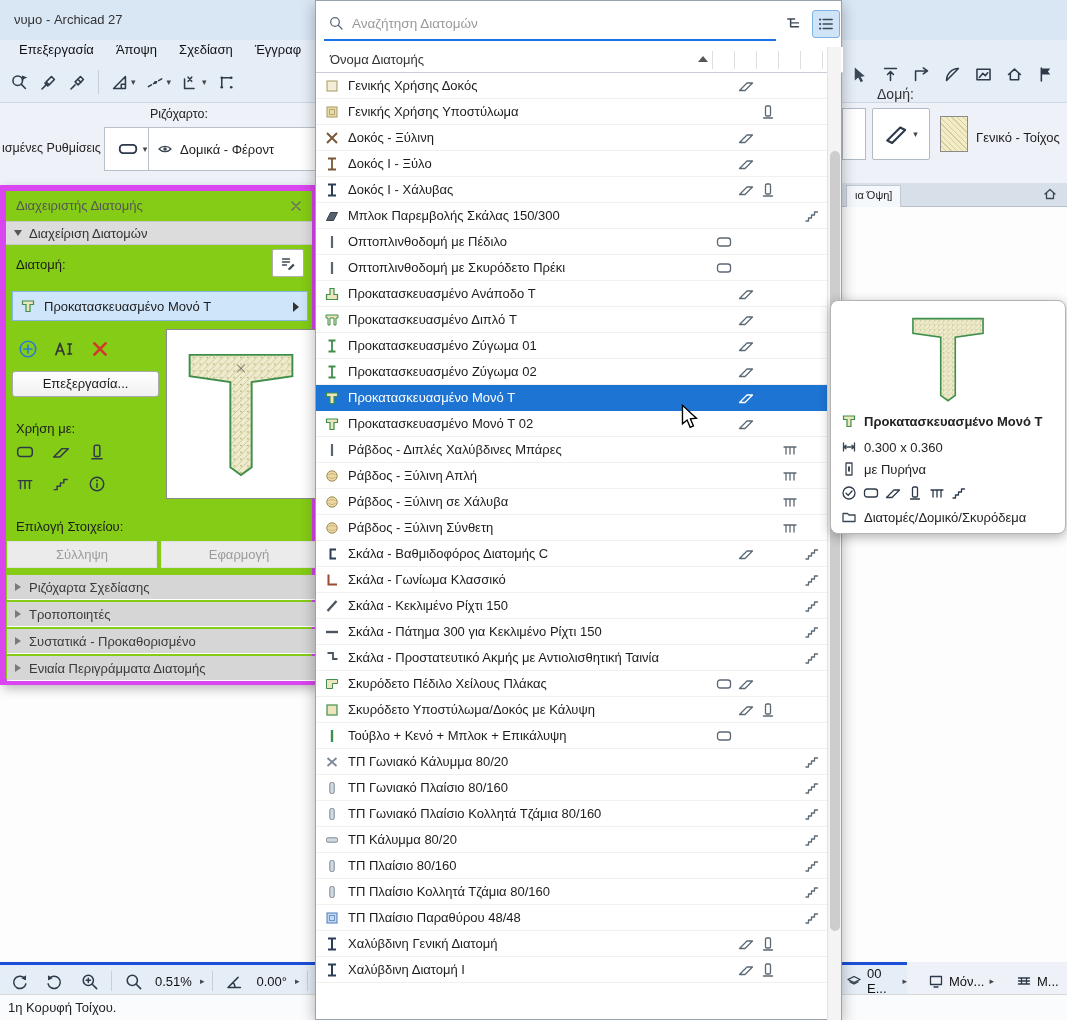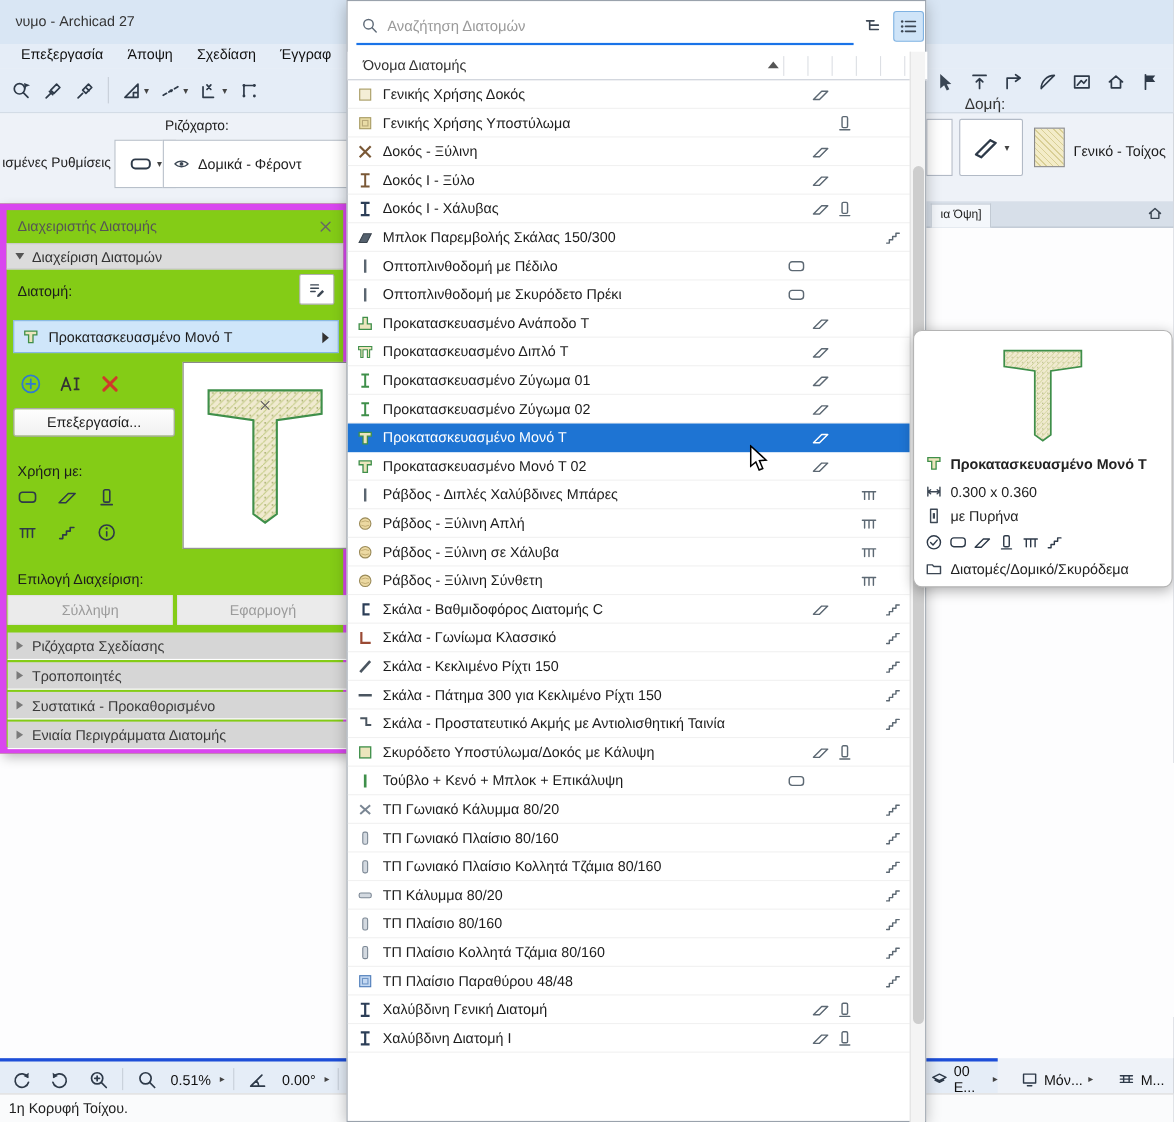--- a/index.html
+++ b/index.html
@@ -362,21 +362,21 @@
           </svg>
         </span>
         <span class="tbtn">
           <svg class="ico" viewBox="0 0 16 16">
             <circle class="s" cx="8" cy="8" r="6"></circle>
             <path class="s" d="M8 7.5 V11"></path>
             <circle class="f" cx="8" cy="4.8" r="0.9"></circle>
           </svg>
         </span>
       </div>
-    <span class="pm-sel-label">Επιλογή Διαχείριση:</span>
+    <span class="pm-sel-label">Επιλογή Στοιχείου:</span>
     <div class="pm-flatbtn" id="pm-capture">Σύλληψη</div>
     <div class="pm-flatbtn" id="pm-apply">Εφαρμογή</div>
     <div class="pm-secbar" style="top:384px">
         <span class="tri-r"></span>
         <span>Ριζόχαρτα Σχεδίασης</span>
       </div>
     <div class="pm-secbar" style="top:411px">
         <span class="tri-r"></span>
         <span>Τροποποιητές</span>
       </div>
@@ -739,20 +739,38 @@
           <span class="plab">Σκάλα - Προστατευτικό Ακμής με Αντιολισθητική Ταινία</span>
           <span class="uic" style="left:488px">
             <svg class="ico" viewBox="0 0 16 16">
               <path class="s" d="M2 13 H4.5 V10 H7.5 V7 H10.5 V4 H13.5"></path>
             </svg>
           </span>
         </div>
         <div class="lrow">
           <span class="pic">
             <svg class="ico" viewBox="0 0 16 16">
+              <path d="M2.5 3.5 H13.5 V7.5 H8.5 V12.5 H2.5 Z" fill="#ece5bd" stroke="#3f8f4a"></path>
+            </svg>
+          </span>
+          <span class="plab">Σκυρόδετο Πέδιλο Χείλους Πλάκας</span>
+          <span class="uic" style="left:400px">
+            <svg class="ico" viewBox="0 0 16 16">
+              <rect class="s" x="1.5" y="4" width="13" height="8" rx="2.6"></rect>
+            </svg>
+          </span>
+          <span class="uic" style="left:422px">
+            <svg class="ico" viewBox="0 0 16 16">
+              <path class="s" d="M1.5 12.5 L9 5 H14.5 L7 12.5 Z"></path>
+            </svg>
+          </span>
+        </div>
+        <div class="lrow">
+          <span class="pic">
+            <svg class="ico" viewBox="0 0 16 16">
               <rect x="3" y="3" width="10" height="10" fill="#ece5bd" stroke="#3f8f4a" stroke-width="1.2"></rect>
             </svg>
           </span>
           <span class="plab">Σκυρόδετο Υποστύλωμα/Δοκός με Κάλυψη</span>
           <span class="uic" style="left:422px">
             <svg class="ico" viewBox="0 0 16 16">
               <path class="s" d="M1.5 12.5 L9 5 H14.5 L7 12.5 Z"></path>
             </svg>
           </span>
           <span class="uic" style="left:444px">

